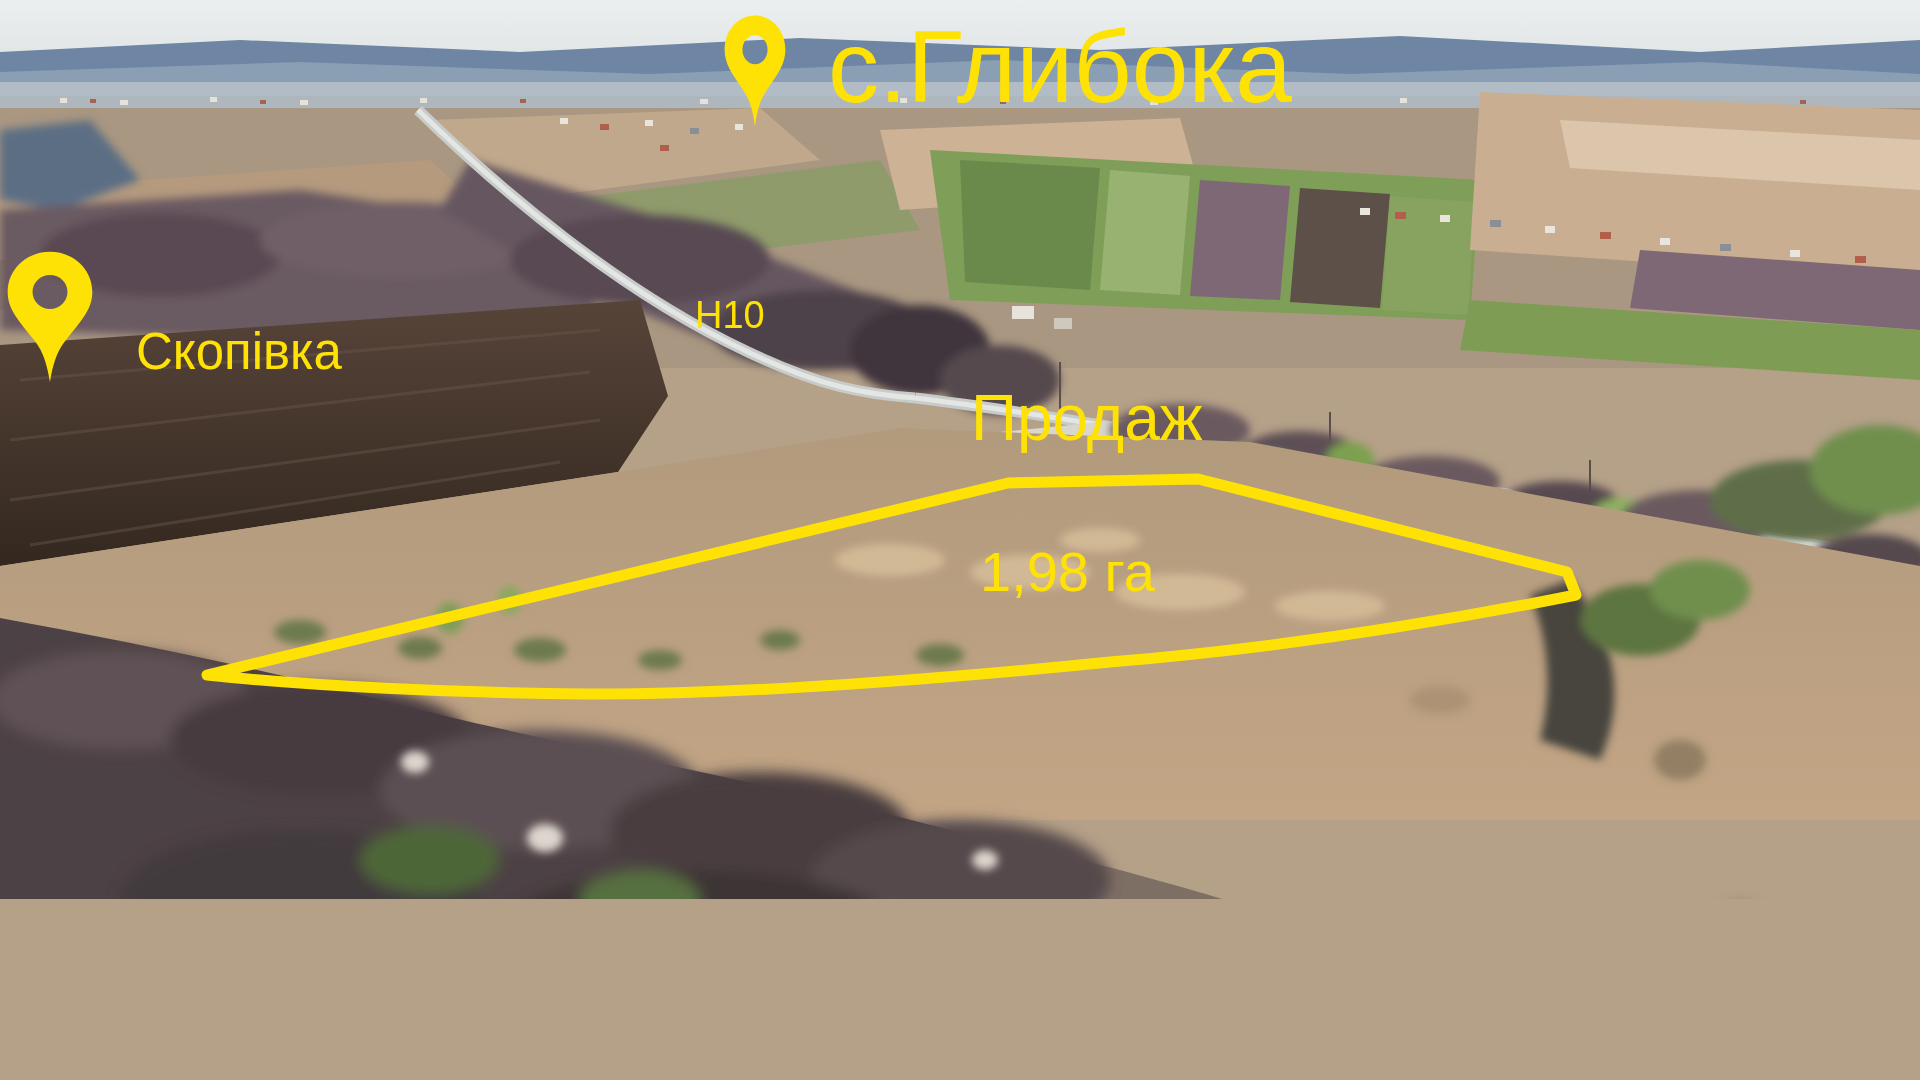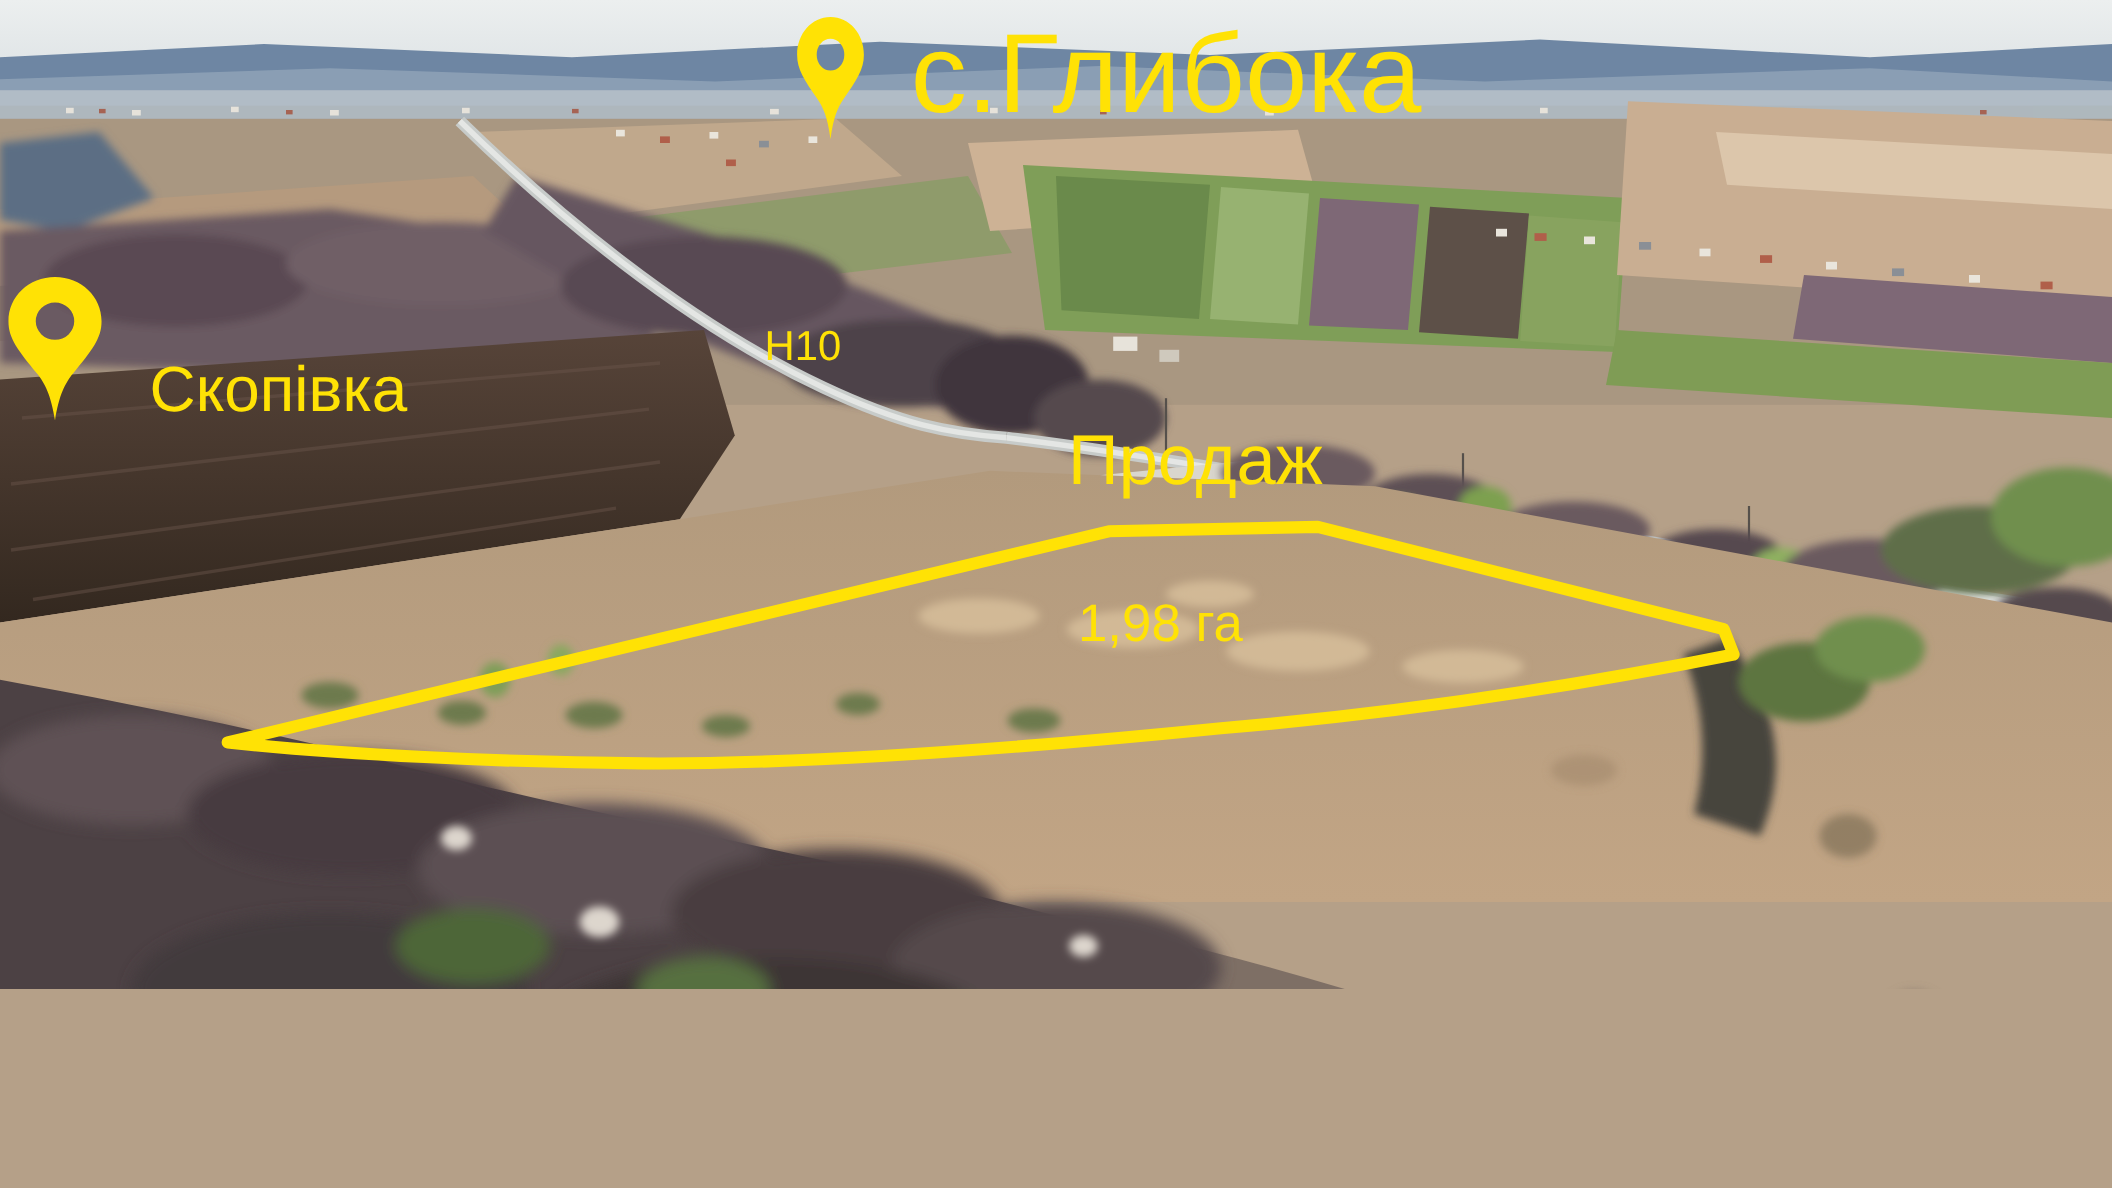--- a/index.html
+++ b/index.html
@@ -7,24 +7,24 @@
   }
   *{margin:0;padding:0;box-sizing:border-box;}
   body{width:1920px;height:1080px;overflow:hidden;background:#b5a088;
        font-family:"Liberation Sans", sans-serif;}
   .stage{position:relative;width:1920px;height:899px;overflow:hidden;}
   .scene{position:absolute;left:0;top:0;width:1920px;height:1080px;display:block;}
   .overlay{position:absolute;left:0;top:0;width:1920px;height:1080px;display:block;pointer-events:none;}
   .label{position:absolute;color:var(--accent);line-height:1;white-space:nowrap;
          font-family:"Liberation Sans", sans-serif;font-weight:400;}
   .label-village-top{left:828px;top:16px;font-size:102px;}
-  .label-village-left{left:136px;top:326px;font-size:58px;}
+  .label-village-left{left:136px;top:326px;font-size:51px;}
   .label-road{left:695px;top:296px;font-size:38px;}
   .label-sale{left:971px;top:386px;font-size:64px;}
-  .label-area{left:980px;top:544px;font-size:48px;}
+  .label-area{left:980px;top:544px;font-size:56px;}
   .pin{position:absolute;display:block;}
   .pin-top{left:722px;top:14px;width:66px;height:114px;}
   .pin-left{left:4px;top:250px;width:92px;height:134px;}
 </style>
 </head>
 <body>
 
 <div class="stage">
 
   <svg class="scene" viewBox="0 0 1920 1080" preserveAspectRatio="none">

